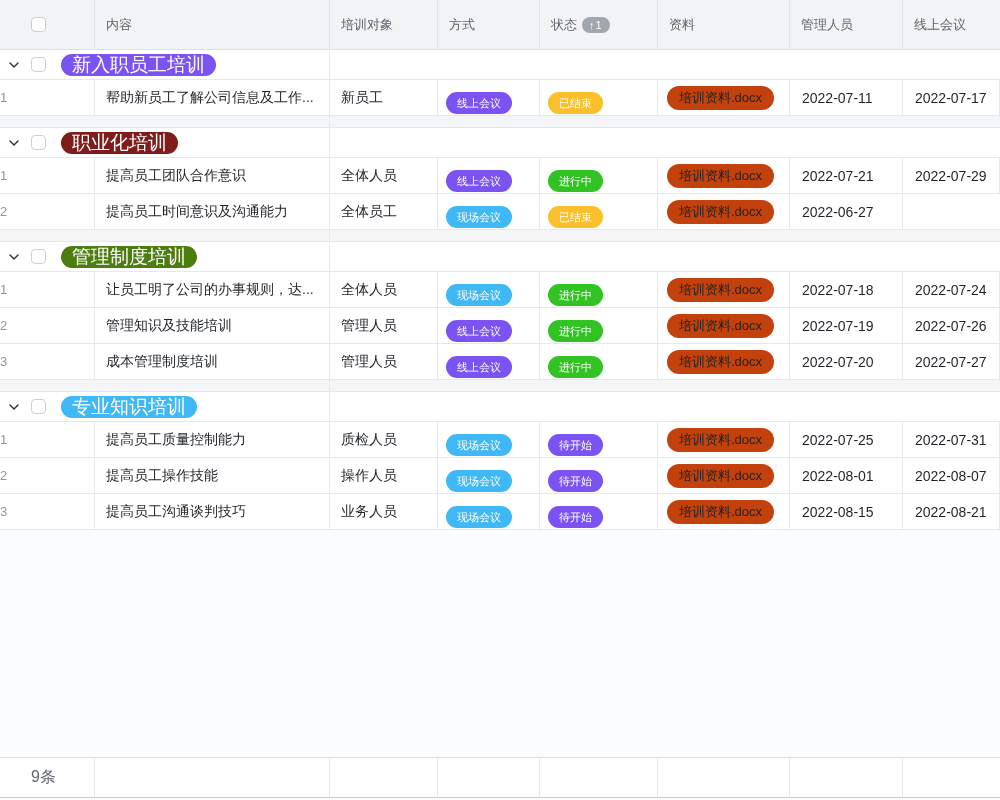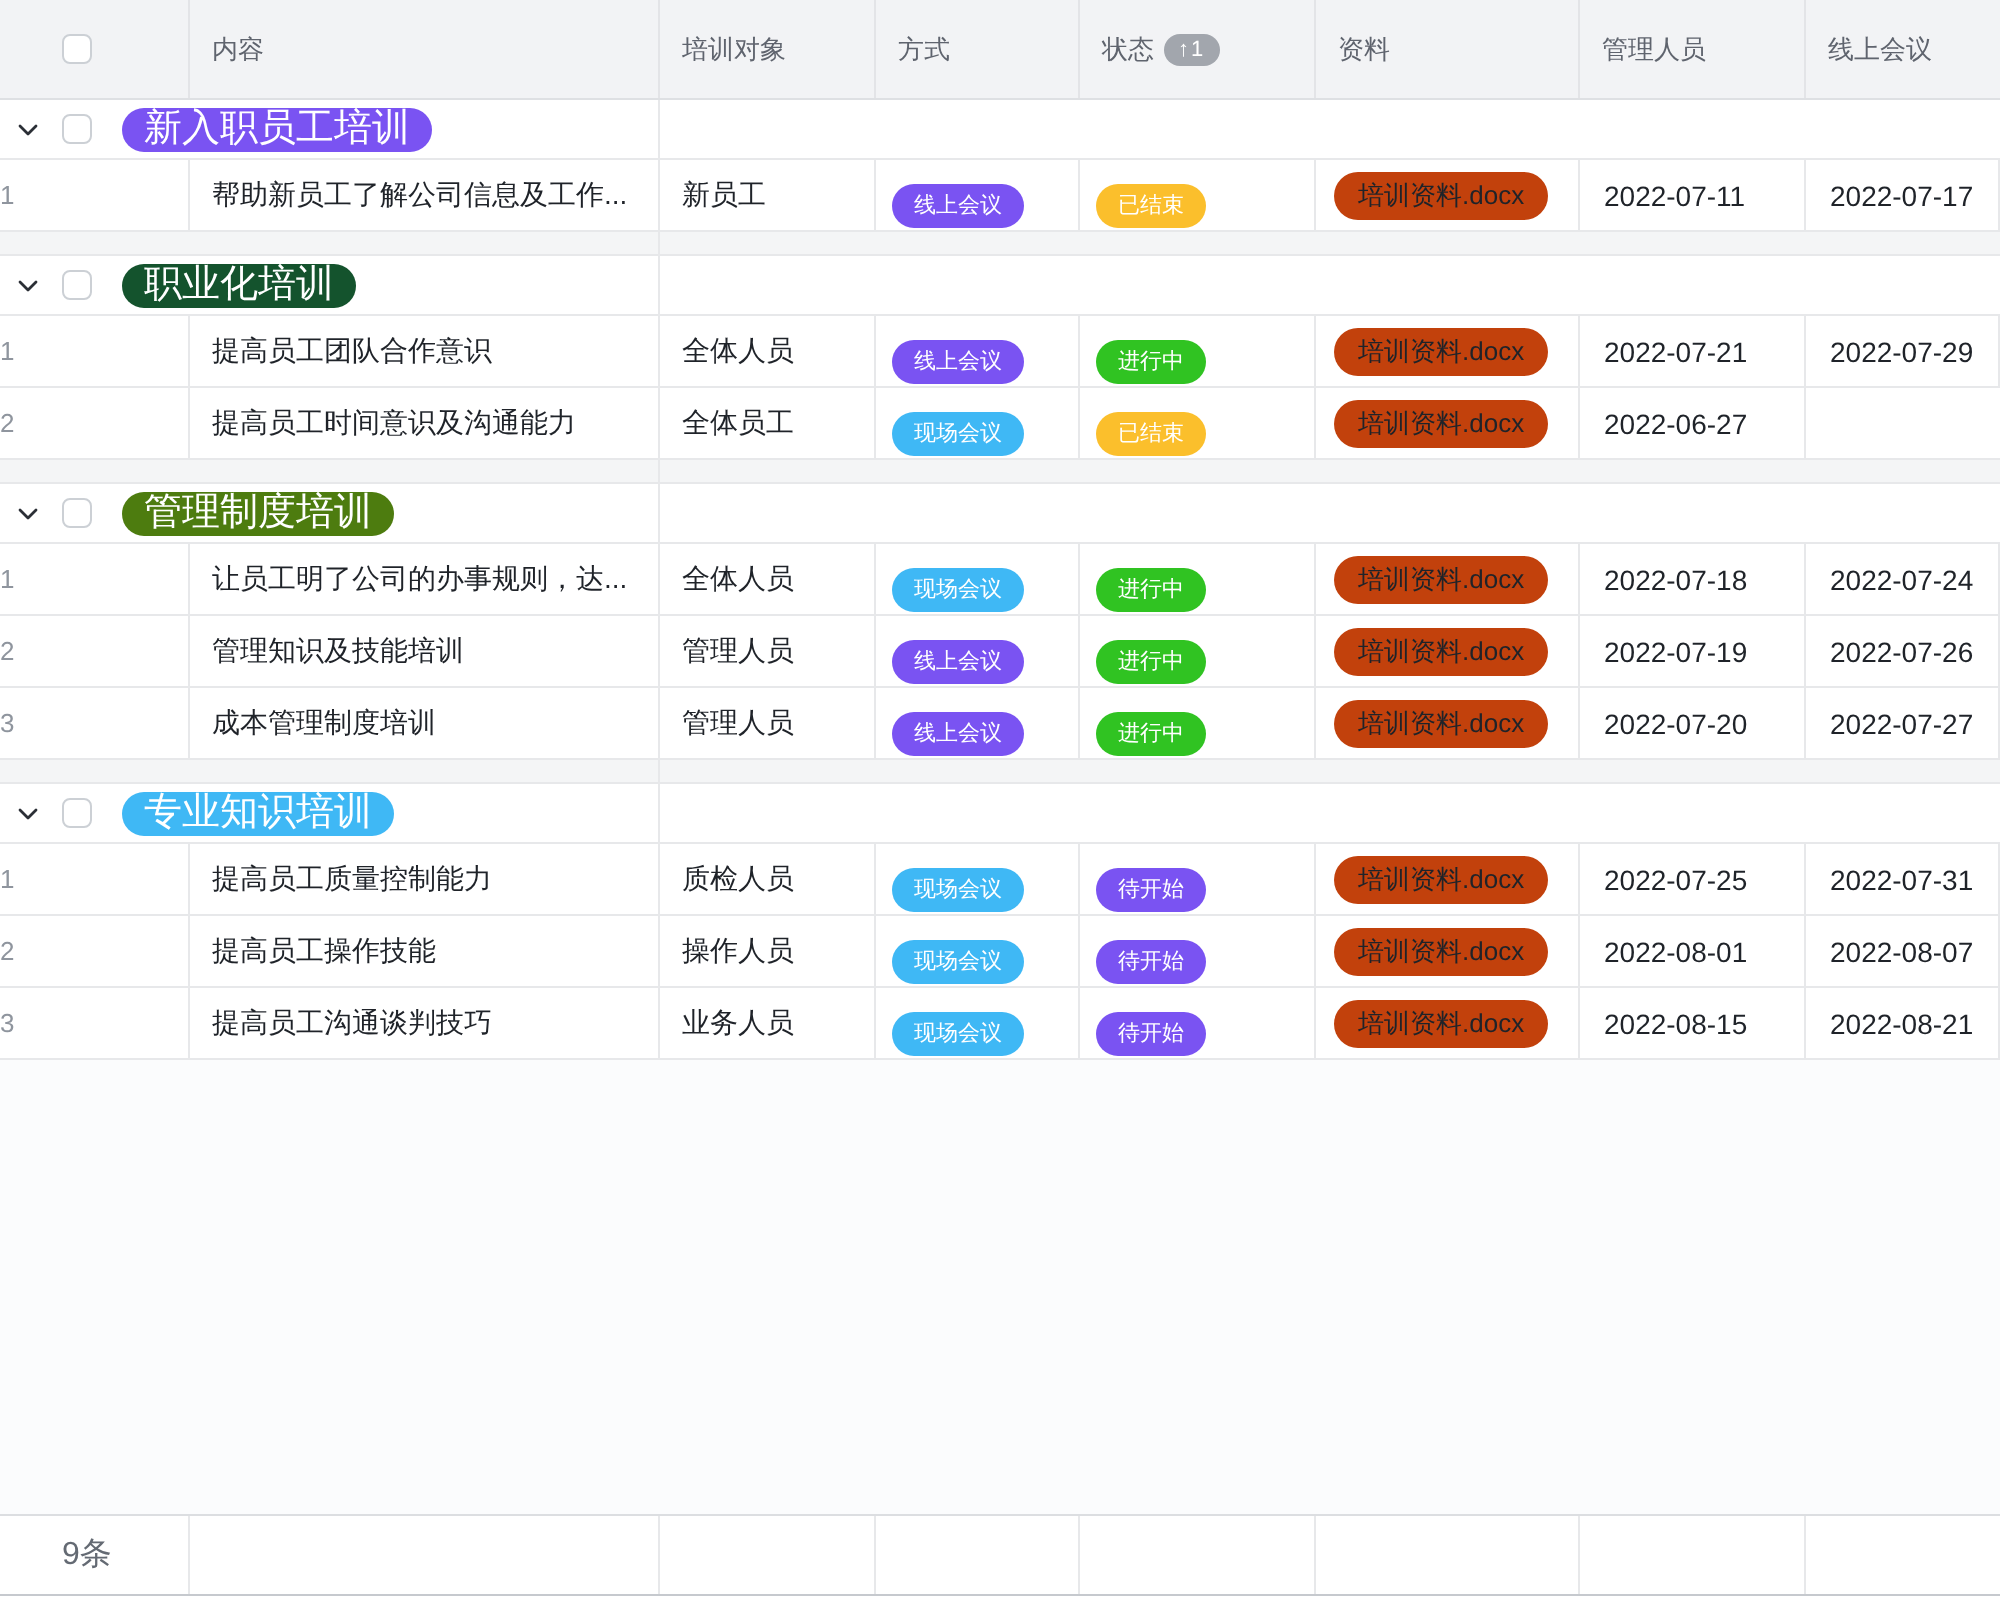--- a/index.html
+++ b/index.html
@@ -250,21 +250,21 @@
   </div>
 
   <div class="group-row">
     <div class="group-left">
       <span class="chevron-btn">
         <svg width="12" height="12" viewBox="0 0 12 12">
           <path d="M2 4 L6 8 L10 4" stroke="#2b2f36" stroke-width="1.4" fill="none" stroke-linecap="round" stroke-linejoin="round"></path>
         </svg>
       </span>
       <span class="checkbox"></span>
-      <span class="group-badge" style="background: #14532d;">职业化培训</span>
+      <span class="group-badge" style="background: #7f1d1d;">职业化培训</span>
     </div>
   </div>
 
   <div class="data-row grid-cols">
     <div class="cell cell-rowhead">
       <span class="cell-num">1</span>
     </div>
     <div class="cell cell-text">
       <span>提高员工团队合作意识</span>
     </div>

